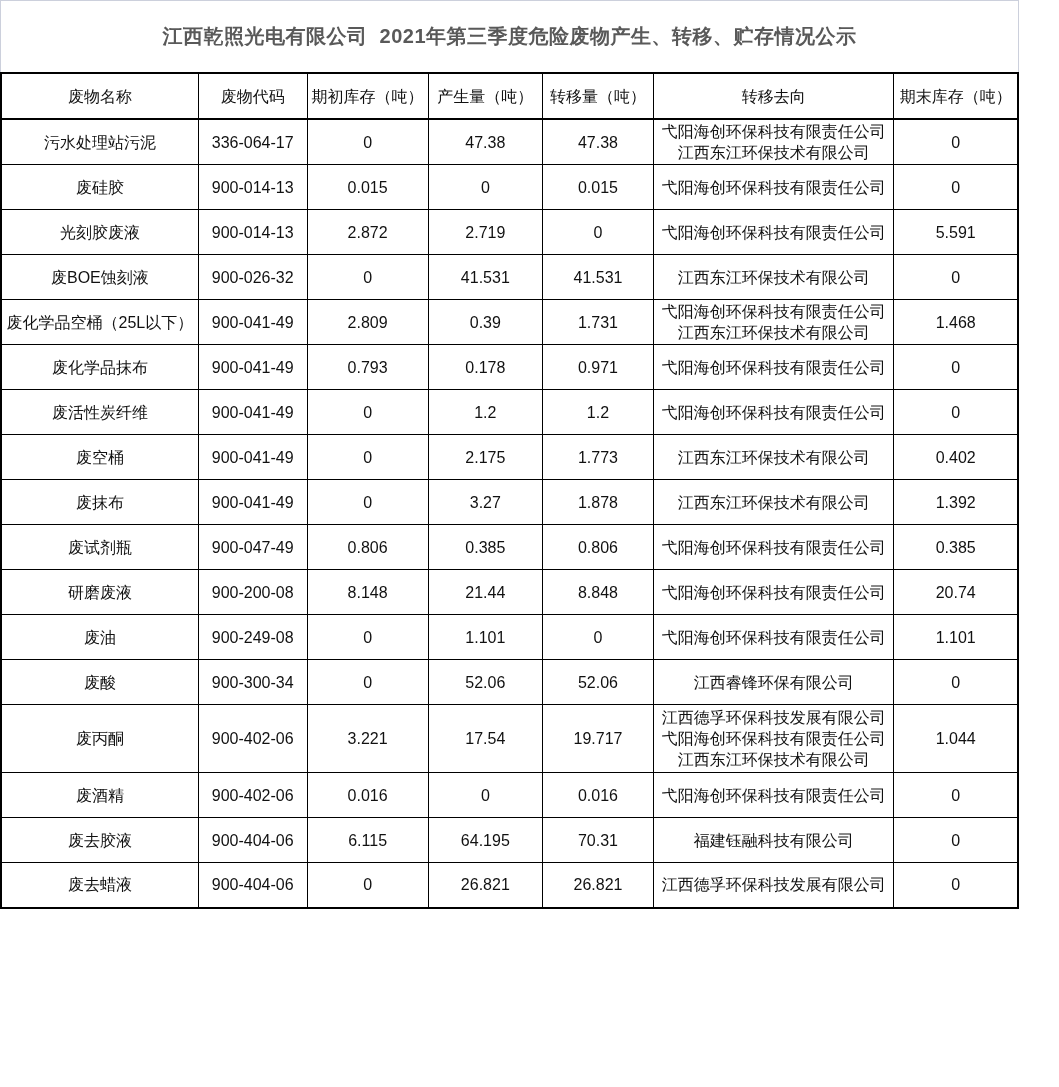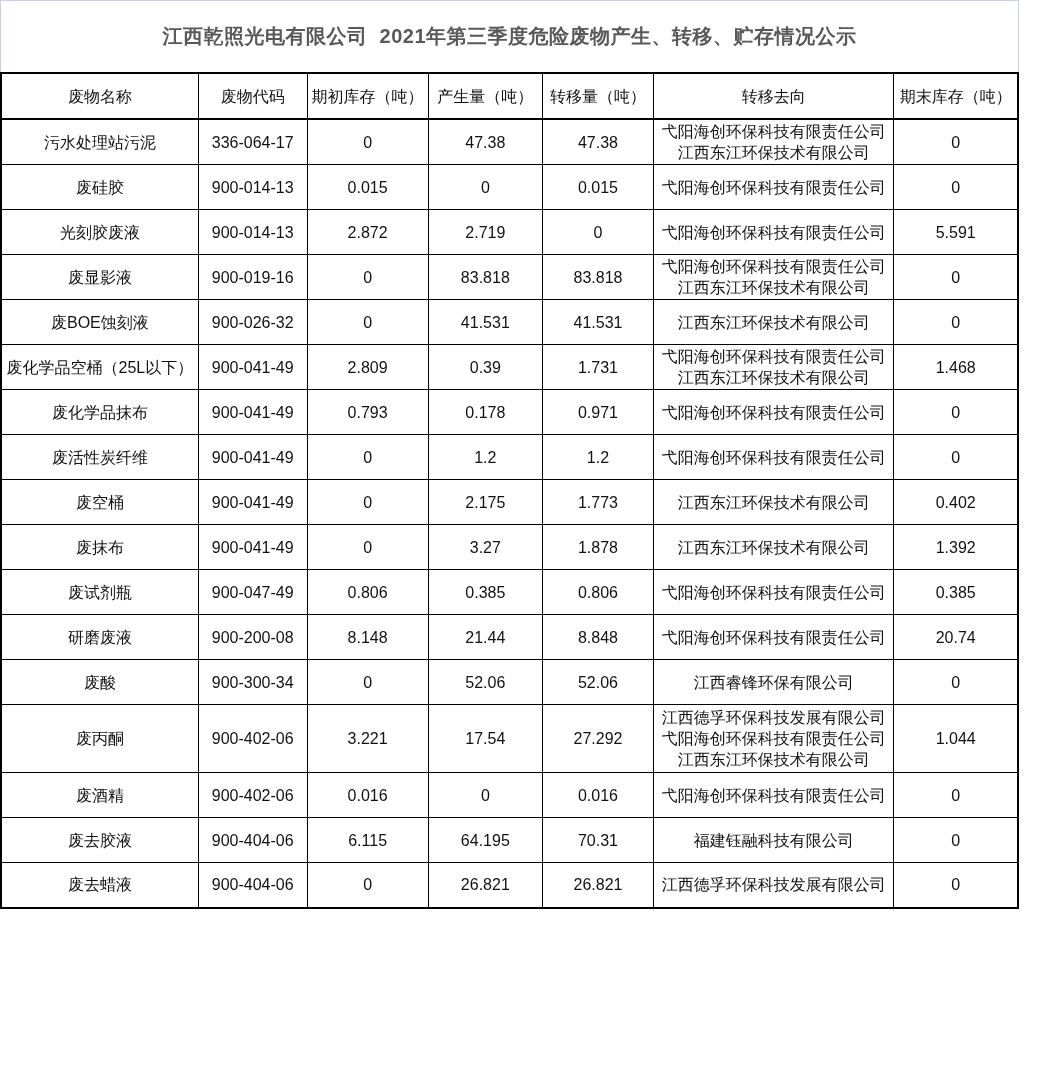--- a/index.html
+++ b/index.html
@@ -114,32 +114,20 @@
           <td>900-014-13</td>
           <td>2.872</td>
           <td>2.719</td>
           <td>0</td>
           <td>
             <div>弋阳海创环保科技有限责任公司</div>
           </td>
           <td>5.591</td>
         </tr>
         <tr>
-          <td>废显影液</td>
-          <td>900-019-16</td>
-          <td>0</td>
-          <td>83.818</td>
-          <td>83.818</td>
-          <td>
-            <div>弋阳海创环保科技有限责任公司</div>
-            <div>江西东江环保技术有限公司</div>
-          </td>
-          <td>0</td>
-        </tr>
-        <tr>
           <td>废BOE蚀刻液</td>
           <td>900-026-32</td>
           <td>0</td>
           <td>41.531</td>
           <td>41.531</td>
           <td>
             <div>江西东江环保技术有限公司</div>
           </td>
           <td>0</td>
         </tr>
@@ -215,36 +203,47 @@
           <td>900-200-08</td>
           <td>8.148</td>
           <td>21.44</td>
           <td>8.848</td>
           <td>
             <div>弋阳海创环保科技有限责任公司</div>
           </td>
           <td>20.74</td>
         </tr>
         <tr>
+          <td>废油</td>
+          <td>900-249-08</td>
+          <td>0</td>
+          <td>1.101</td>
+          <td>0</td>
+          <td>
+            <div>弋阳海创环保科技有限责任公司</div>
+          </td>
+          <td>1.101</td>
+        </tr>
+        <tr>
           <td>废酸</td>
           <td>900-300-34</td>
           <td>0</td>
           <td>52.06</td>
           <td>52.06</td>
           <td>
             <div>江西睿锋环保有限公司</div>
           </td>
           <td>0</td>
         </tr>
         <tr class="tall">
           <td>废丙酮</td>
           <td>900-402-06</td>
           <td>3.221</td>
           <td>17.54</td>
-          <td>27.292</td>
+          <td>19.717</td>
           <td>
             <div>江西德孚环保科技发展有限公司</div>
             <div>弋阳海创环保科技有限责任公司</div>
             <div>江西东江环保技术有限公司</div>
           </td>
           <td>1.044</td>
         </tr>
         <tr>
           <td>废酒精</td>
           <td>900-402-06</td>

